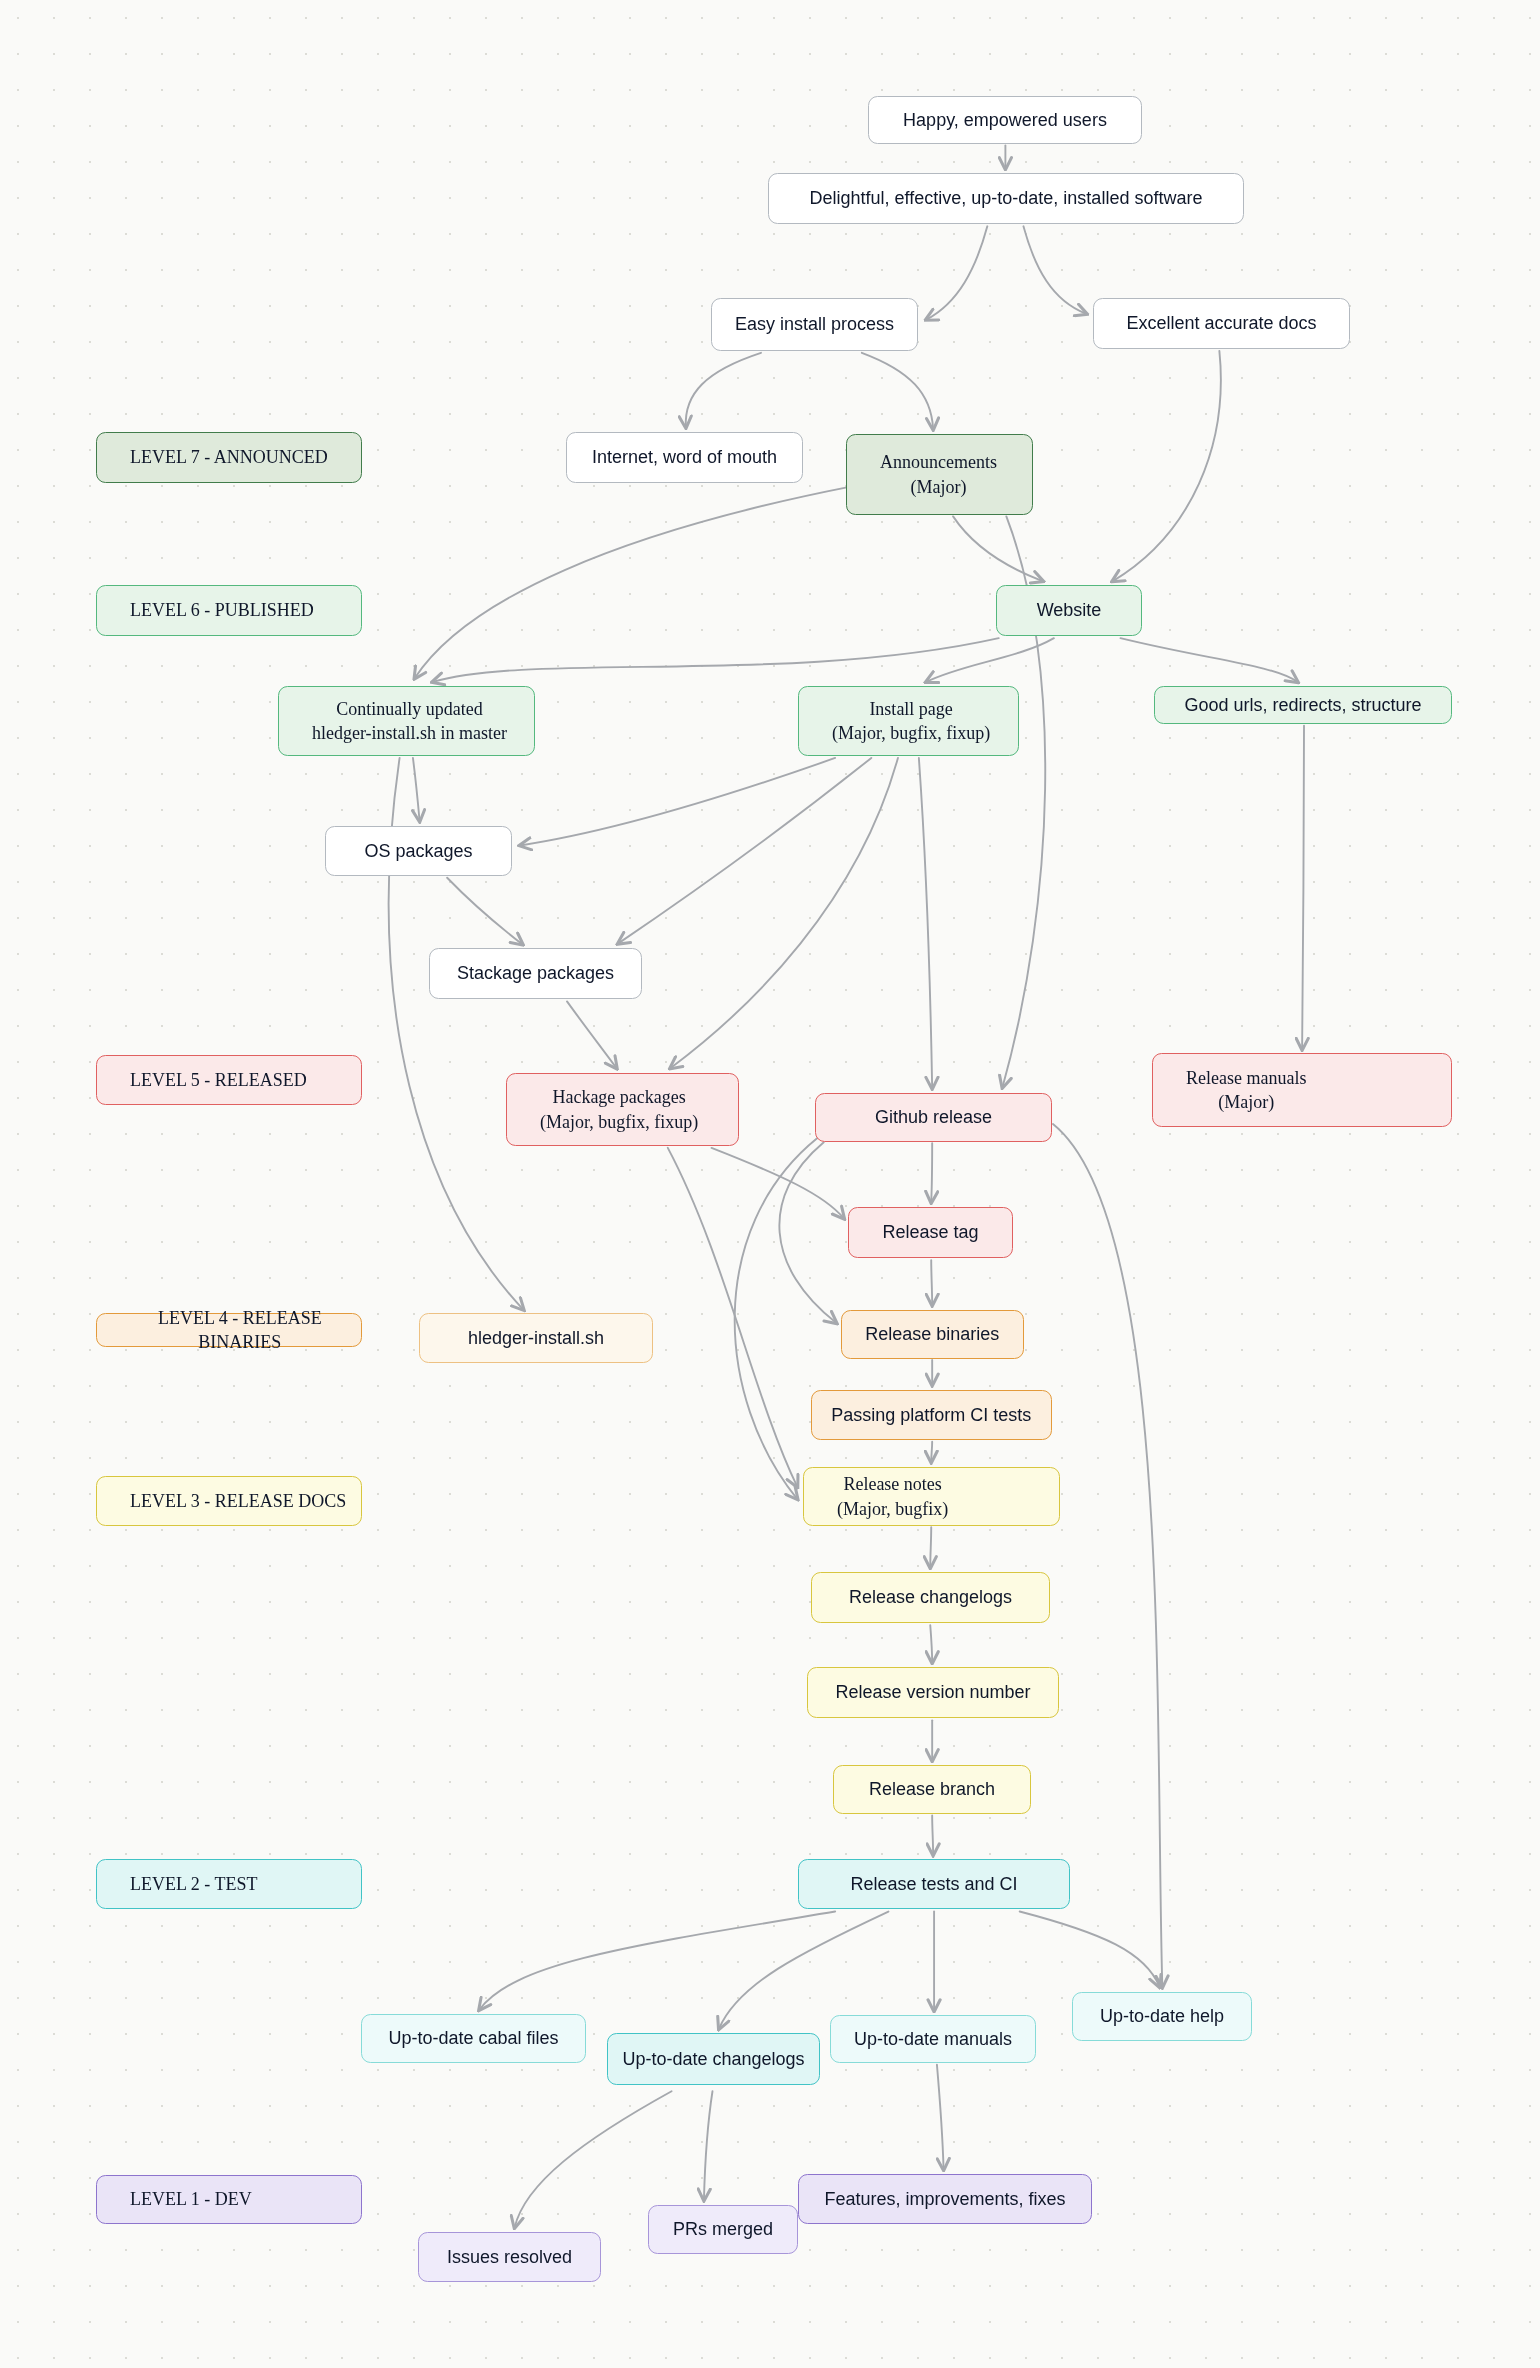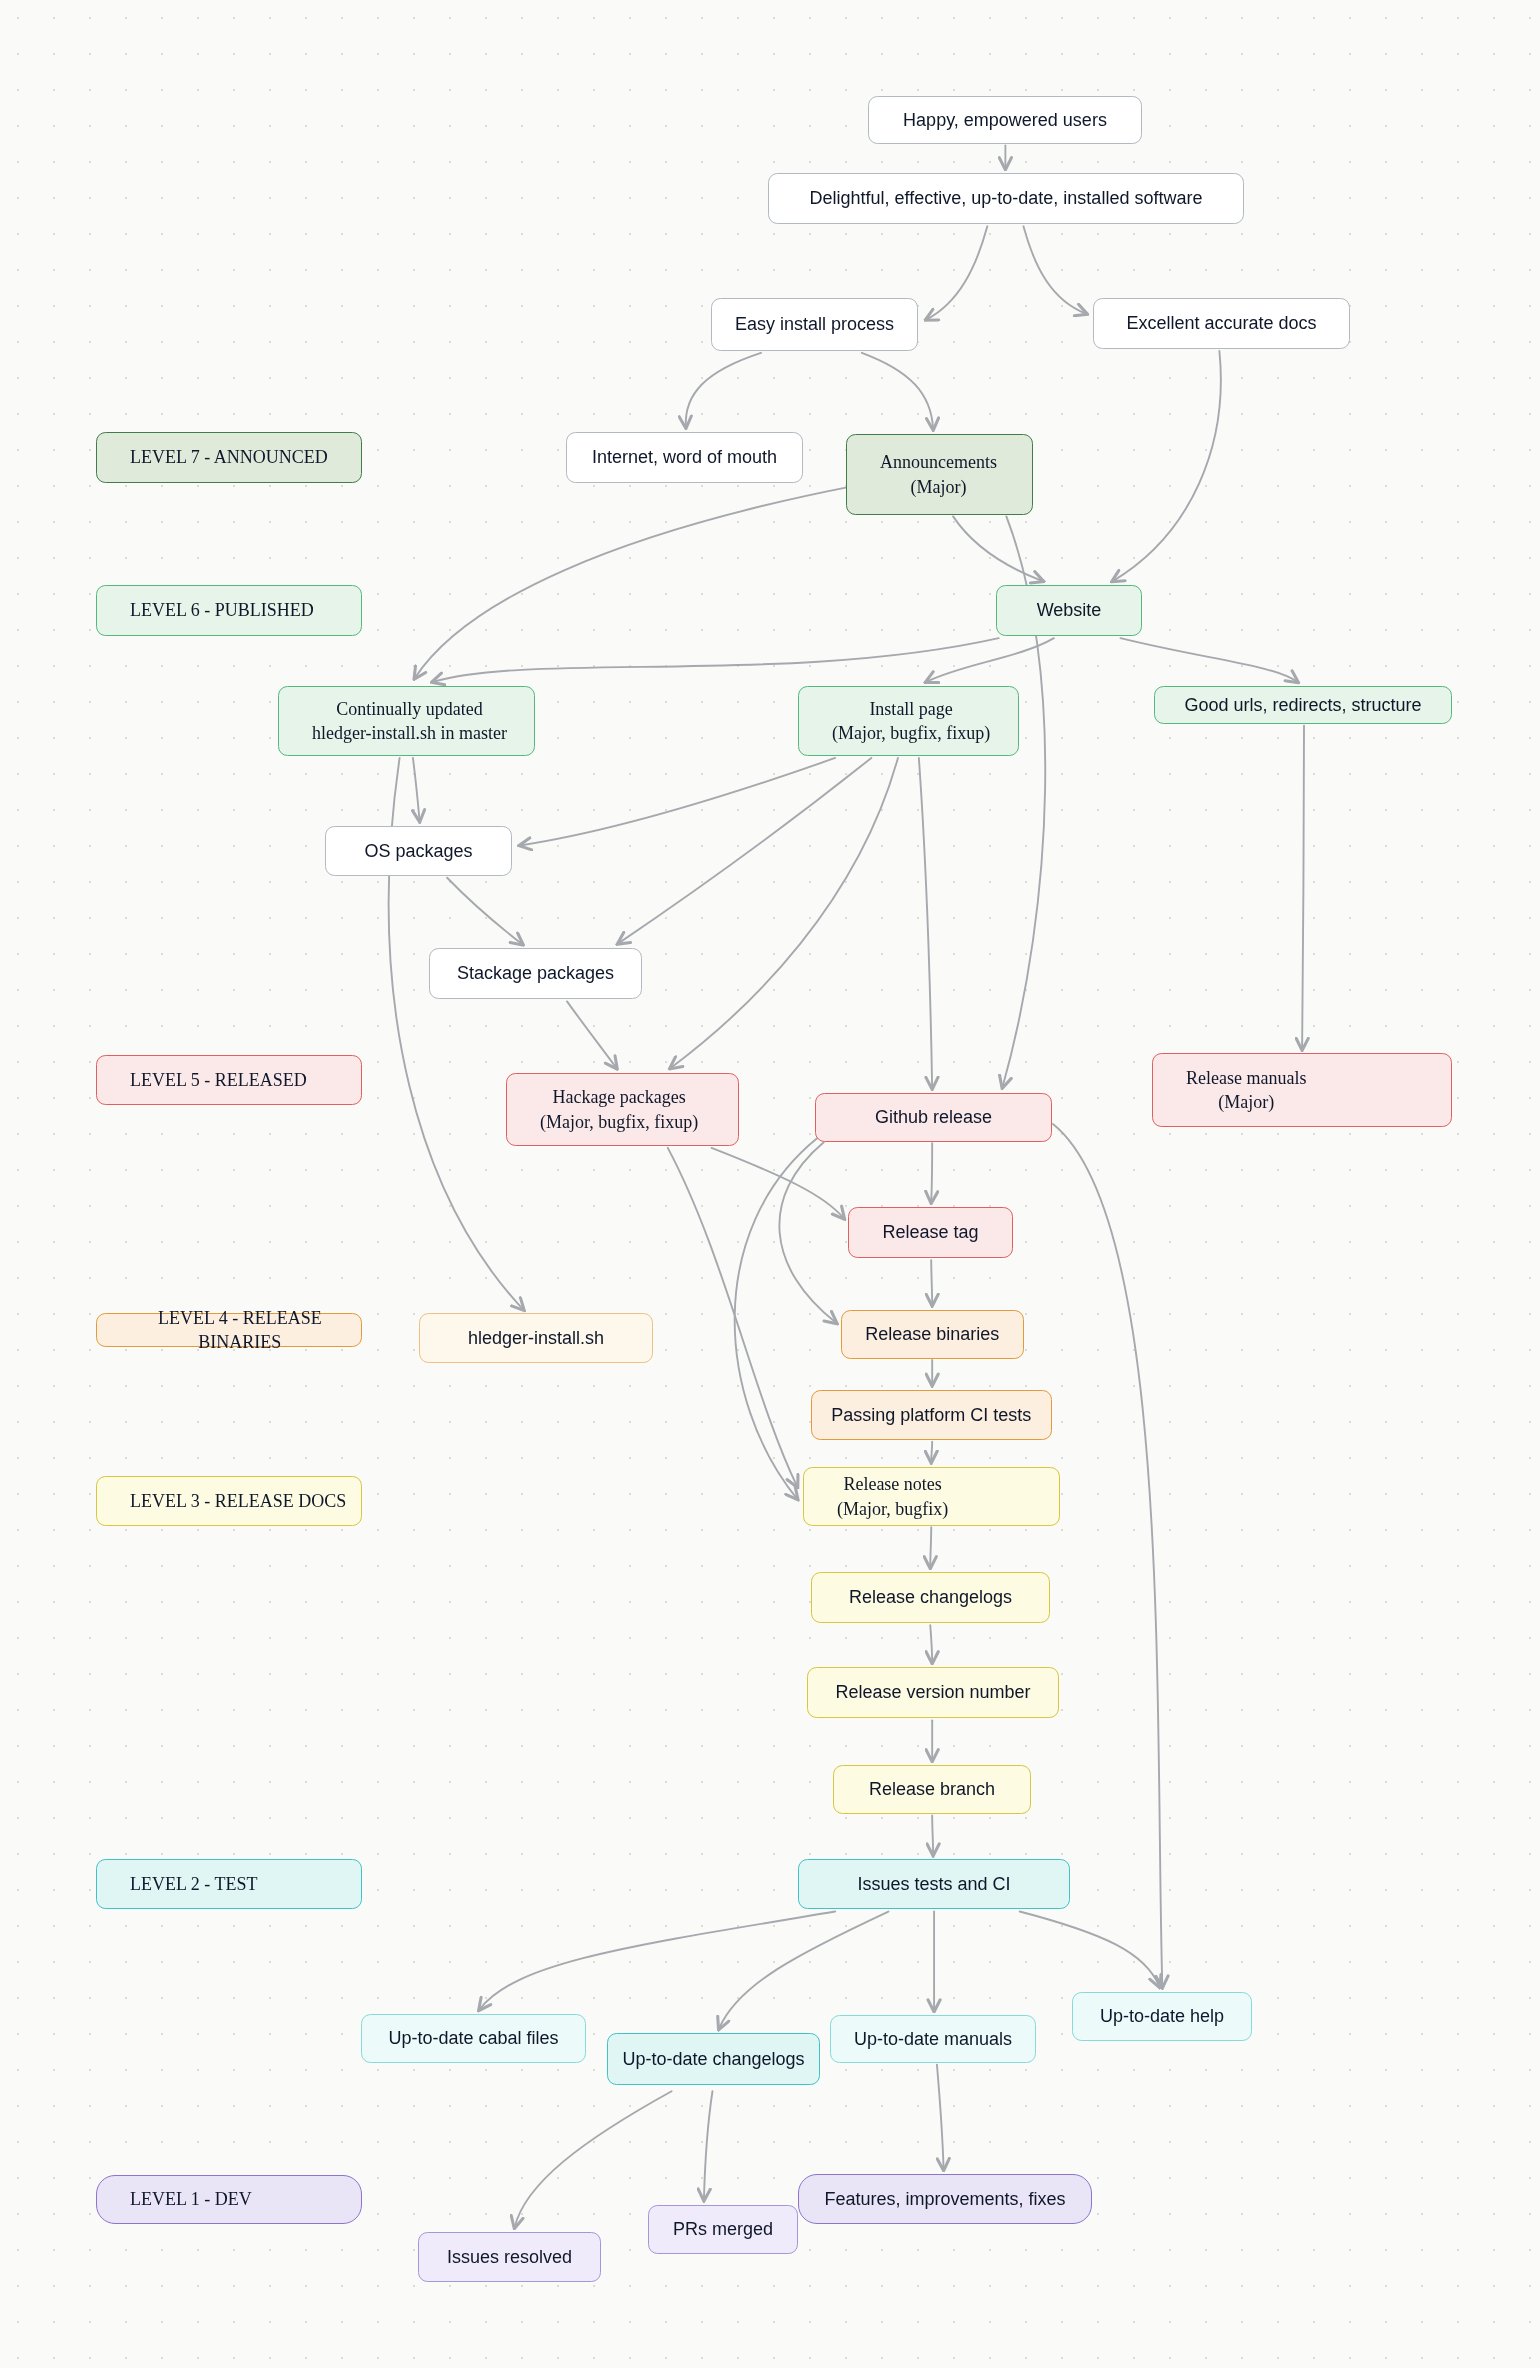--- a/index.html
+++ b/index.html
@@ -24,21 +24,21 @@
   .node.left{justify-content:flex-start;text-align:center;padding-left:33px;font-family:Liberation Serif, serif;}
   .c-white{background:#ffffff;border-color:#b3b9c0;}
   .c-g7{background:#dfeadb;border-color:#417c4b;}
   .c-g6{background:#e7f4e9;border-color:#54b87e;}
   .c-r5{background:#fbe9e9;border-color:#e06060;}
   .c-o4{background:#fcefdf;border-color:#e39a3b;padding-left:11px;}
   .c-o4l{background:#fdf7ec;border-color:#edc183;}
   .c-y3{background:#fdfbe2;border-color:#d8c63e;}
   .c-c2{background:#e0f6f5;border-color:#41c3c6;}
   .c-c2l{background:#edfafa;border-color:#86dbd8;}
-  .c-p1{background:#eae4f7;border-color:#8d74cd;border-radius:19px;}
+  .c-p1{background:#eae4f7;border-color:#8d74cd;}
   .c-p1l{background:#efebfa;border-color:#a795d9;}
 </style>
 </head>
 <body>
 
 <div class="canvas">
 
   <svg class="edges" width="1541" height="2368" viewBox="0 0 1620 2490">
     <defs>
       <marker id="arrowhead" viewBox="0 0 10 10" refX="8" refY="5" markerWidth="8" markerHeight="8" orient="auto">
@@ -122,21 +122,21 @@
   <div class="node c-o4" style="left:811px;top:1390px;width:241px;height:50px">Passing platform CI tests</div>
 
   <div class="node c-y3 left" style="left:96px;top:1476px;width:266px;height:50px">LEVEL 3 - RELEASE DOCS</div>
   <div class="node c-y3 left" style="left:803px;top:1467px;width:257px;height:59px">Release notes
 (Major, bugfix)</div>
   <div class="node c-y3" style="left:811px;top:1572px;width:239px;height:51px">Release changelogs</div>
   <div class="node c-y3" style="left:807px;top:1667px;width:252px;height:51px">Release version number</div>
   <div class="node c-y3" style="left:833px;top:1765px;width:198px;height:49px">Release branch</div>
 
   <div class="node c-c2 left" style="left:96px;top:1859px;width:266px;height:50px">LEVEL 2 - TEST</div>
-  <div class="node c-c2" style="left:798px;top:1859px;width:272px;height:50px">Issues tests and CI</div>
+  <div class="node c-c2" style="left:798px;top:1859px;width:272px;height:50px">Release tests and CI</div>
   <div class="node c-c2l" style="left:361px;top:2014px;width:225px;height:49px">Up-to-date cabal files</div>
   <div class="node c-c2" style="left:607px;top:2033px;width:213px;height:52px">Up-to-date changelogs</div>
   <div class="node c-c2l" style="left:830px;top:2015px;width:206px;height:48px">Up-to-date manuals</div>
   <div class="node c-c2l" style="left:1072px;top:1992px;width:180px;height:49px">Up-to-date help</div>
 
   <div class="node c-p1 left" style="left:96px;top:2175px;width:266px;height:49px">LEVEL 1 - DEV</div>
   <div class="node c-p1" style="left:798px;top:2174px;width:294px;height:50px">Features, improvements, fixes</div>
   <div class="node c-p1l" style="left:648px;top:2205px;width:150px;height:49px">PRs merged</div>
   <div class="node c-p1l" style="left:418px;top:2232px;width:183px;height:50px">Issues resolved</div>
 

